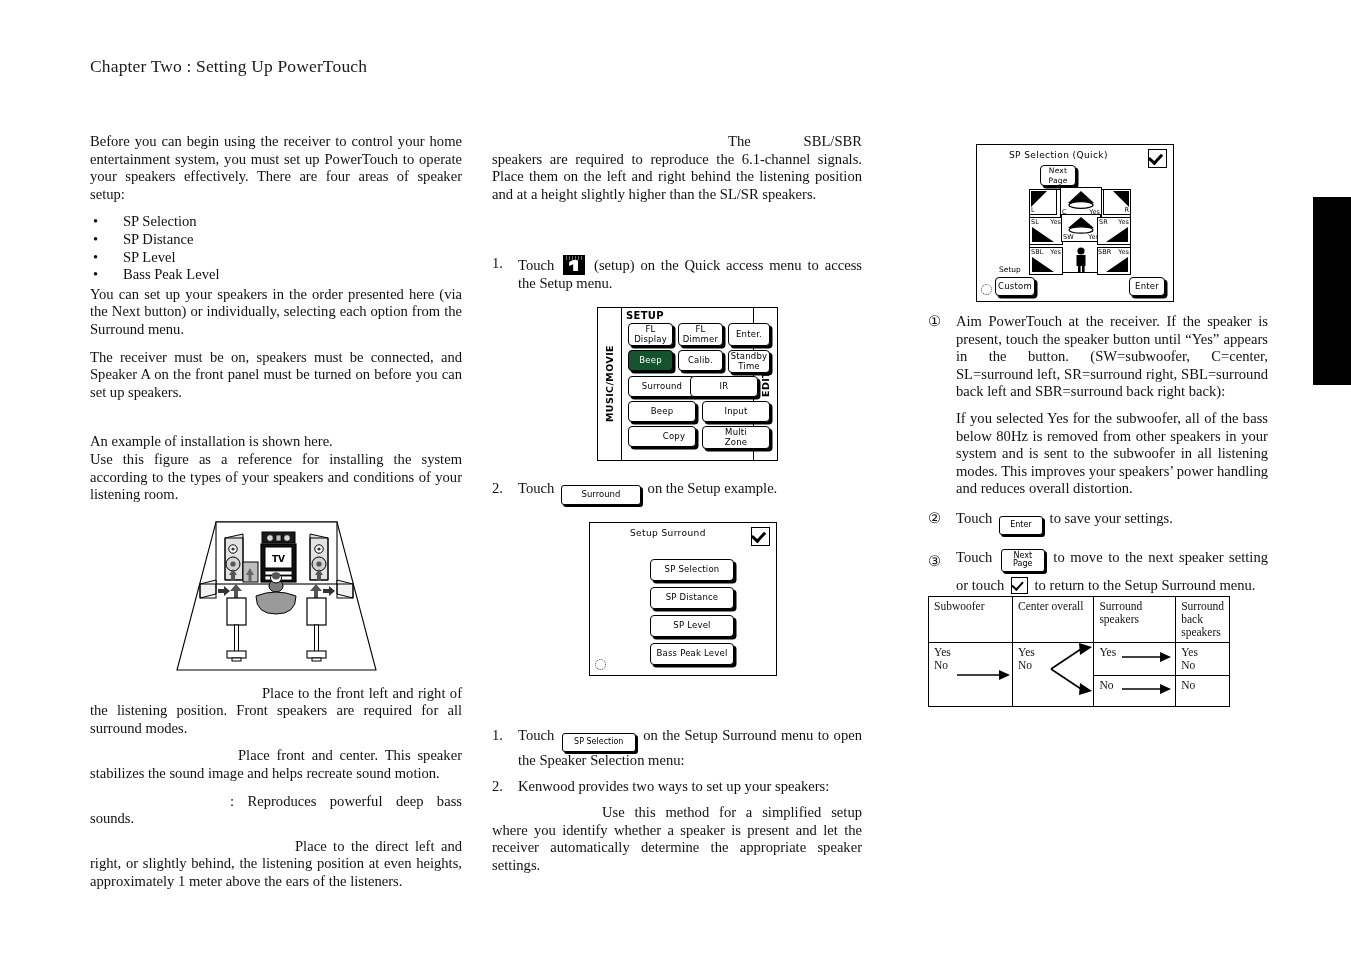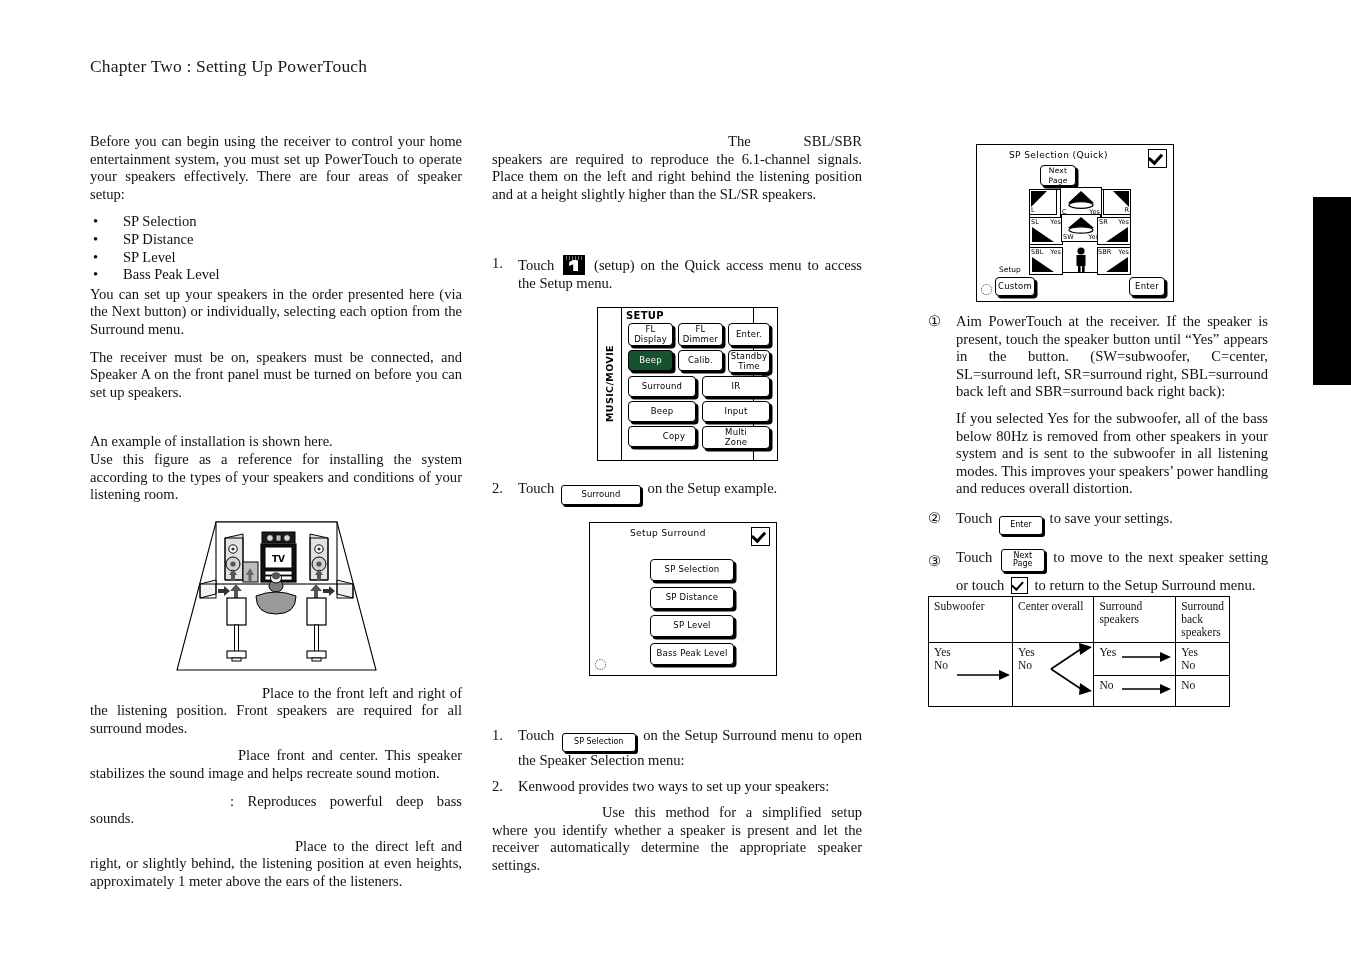--- a/index.html
+++ b/index.html
@@ -512,21 +512,21 @@
     <div class="lcd-btn" style="left:80px; top:42px; width:45px; height:21px;">
       <span>Calib.</span>
     </div>
     <div class="lcd-btn" style="left:130px; top:42px; width:42px; height:23px;">
       <span>Standby<br>Time</span>
     </div>
 
     <div class="lcd-btn" style="left:30px; top:68px; width:68px; height:21px;">
       <span>Surround</span>
     </div>
-    <div class="lcd-btn" style="left:104px; top:68px; width:68px; height:21px;">
+    <div class="lcd-btn" style="left:92px; top:68px; width:68px; height:21px;">
       <span>IR</span>
     </div>
 
     <div class="lcd-btn" style="left:30px; top:93px; width:68px; height:21px;">
       <span>Beep</span>
     </div>
     <div class="lcd-btn" style="left:104px; top:93px; width:68px; height:21px;">
       <span>Input</span>
     </div>
 

